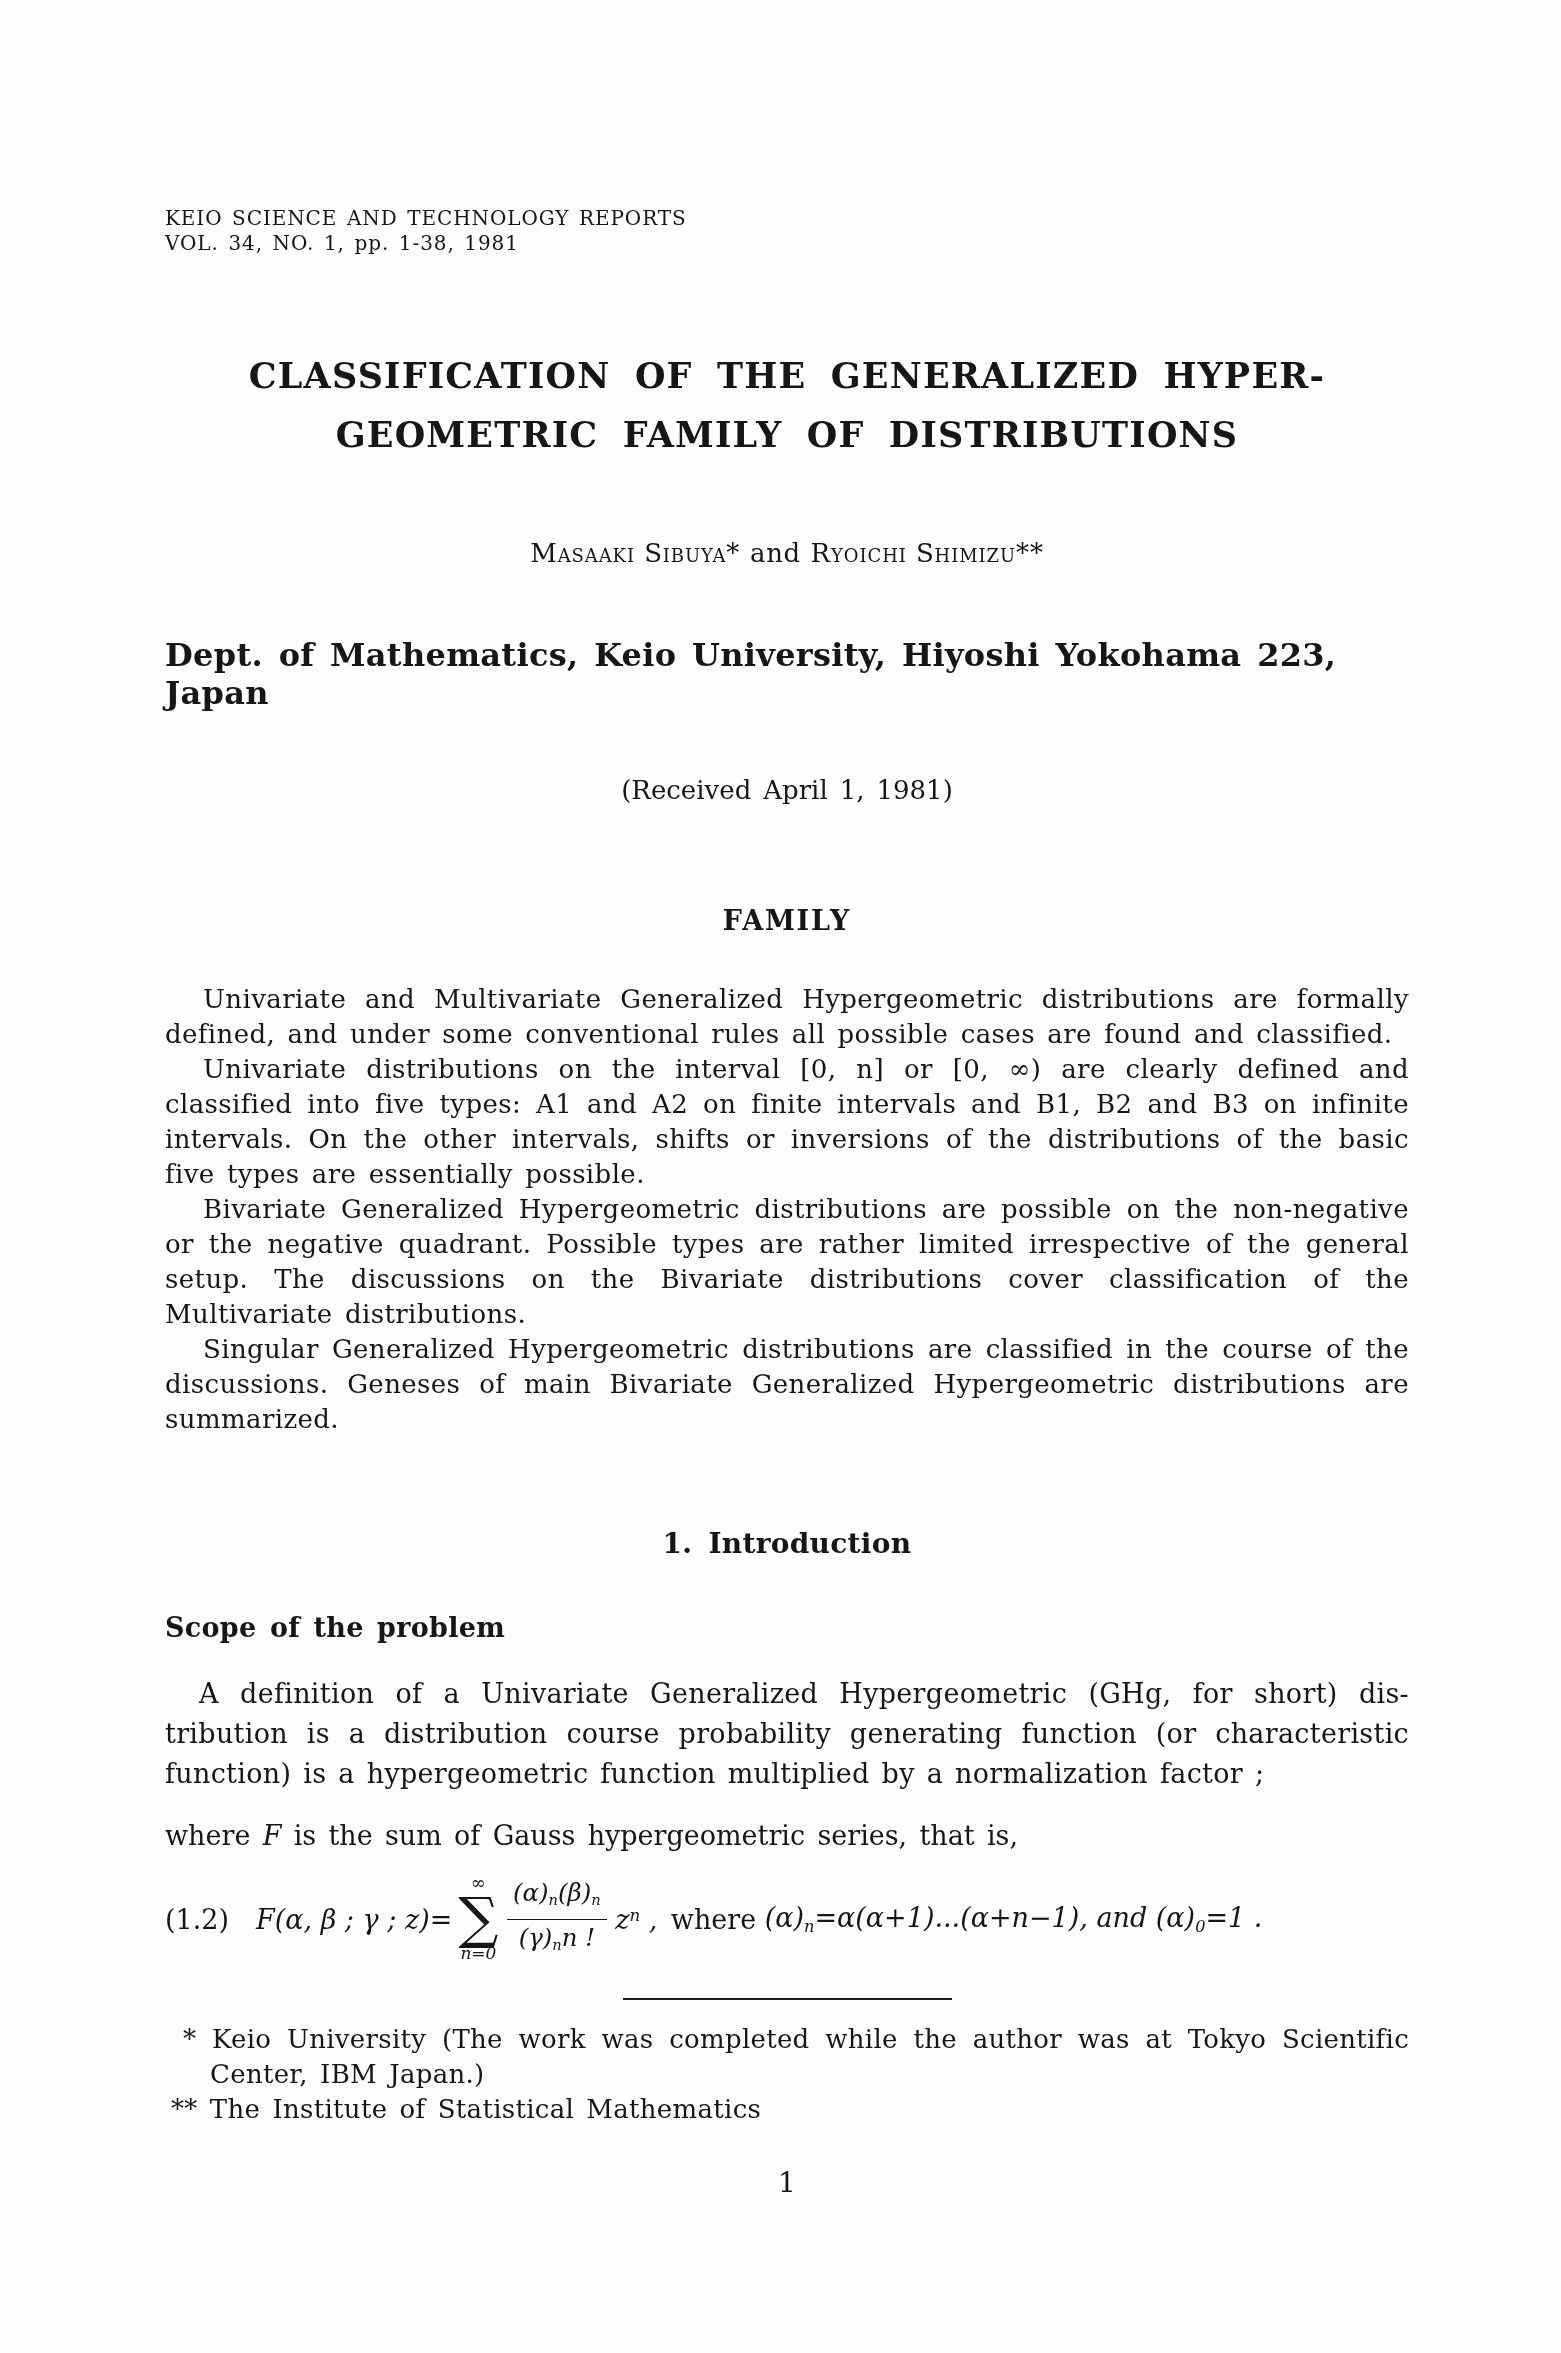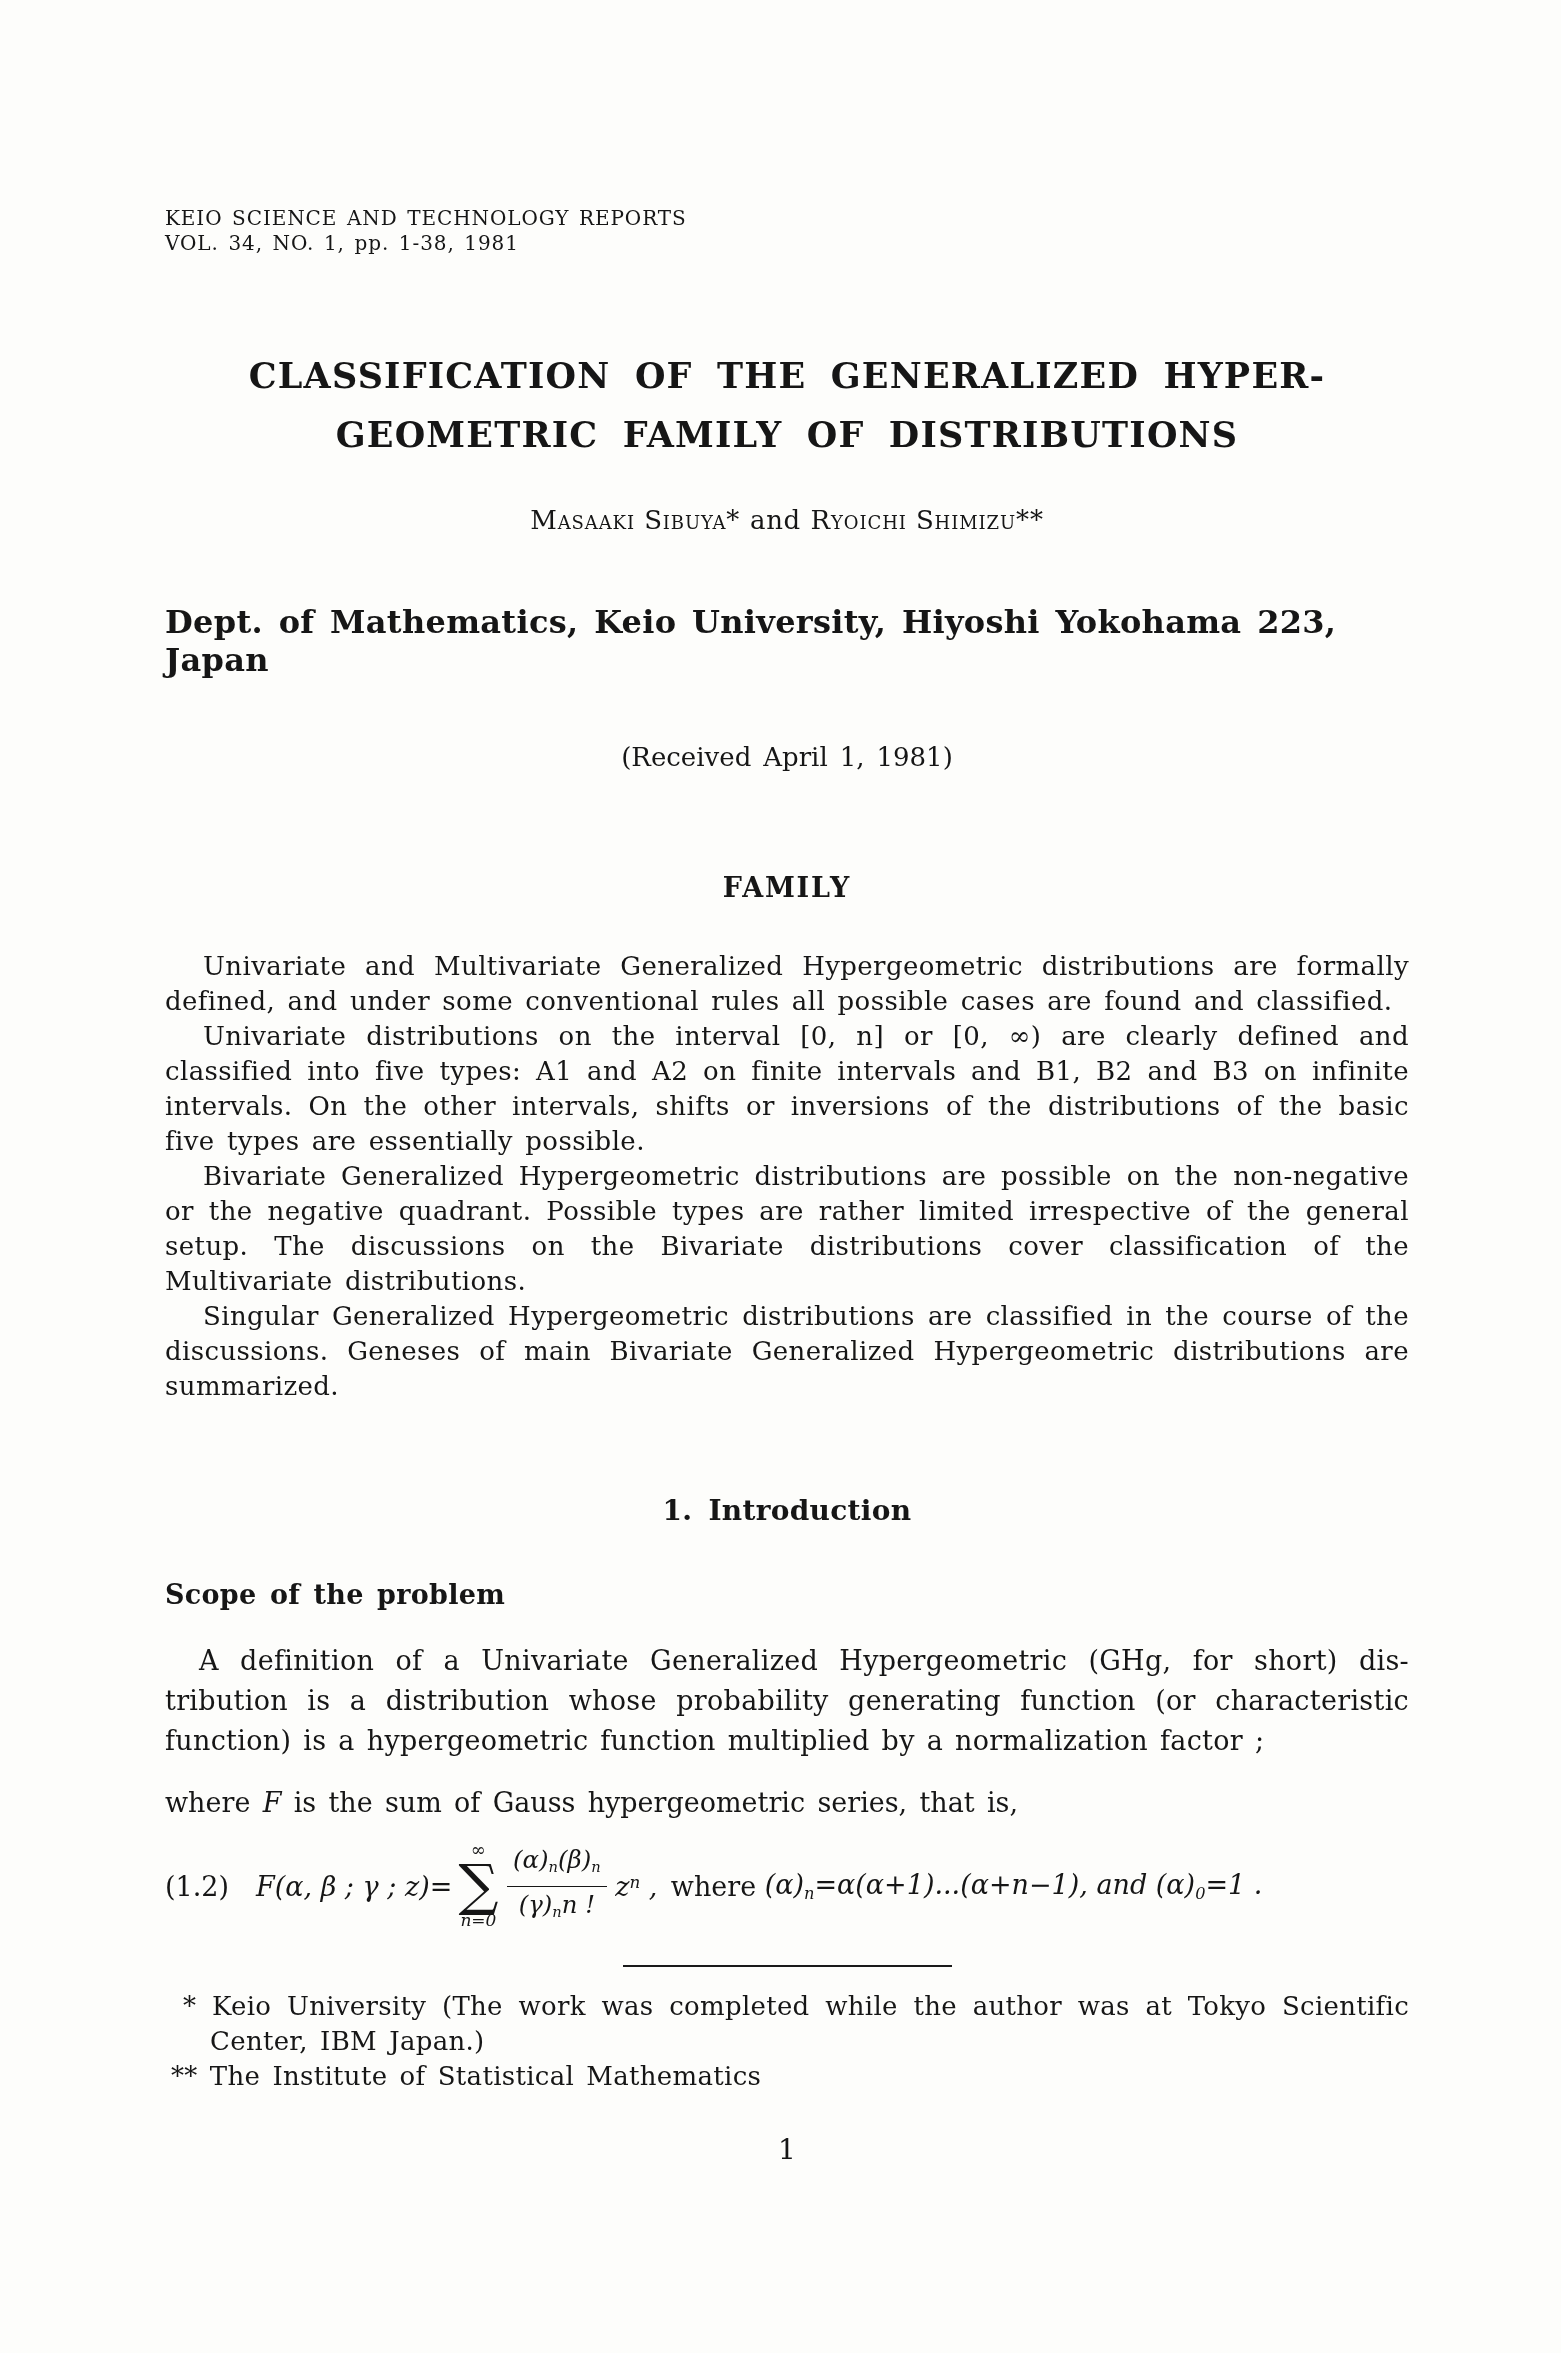--- a/index.html
+++ b/index.html
@@ -15,21 +15,21 @@
     box-sizing:border-box;
     width:1562px;height:2098px;
     padding:206px 153px 0 165px;
     position:relative;
   }
   
   .journal{font-size:20px;line-height:25px;letter-spacing:0.9px;word-spacing:2.4px;}
   
   .title{margin-top:90px;text-align:center;font-weight:bold;font-size:35px;line-height:59px;letter-spacing:1.2px;word-spacing:11px;}
   
-  .authors{margin-top:41px;text-align:center;font-size:26px;letter-spacing:0.6px;}
+  .authors{margin-top:74px;text-align:center;font-size:26px;letter-spacing:0.6px;}
   .authors .sc{font-variant:small-caps;letter-spacing:0.9px;}
   .authors .conj{margin:0 9.8px;}
   
   .affil{margin-top:68px;text-align:left;font-weight:bold;font-size:32px;word-spacing:4.3px;letter-spacing:0.3px;}
   
   .received{margin-top:63px;text-align:center;font-size:26px;word-spacing:3.7px;}
   
   .summary-head{margin-top:100px;text-align:center;font-weight:bold;font-size:27px;letter-spacing:1.8px;}
   .summary{margin-top:46px;}
   .summary p{margin:0;font-size:26px;line-height:35px;text-align:justify;text-indent:38px;letter-spacing:0.4px;word-spacing:3.7px;}
@@ -100,21 +100,21 @@
   </div>
 
   <div class="intro-head">
     <span class="no">1.</span><span>Introduction</span>
   </div>
 
   <div class="scope-head">Scope of the problem</div>
 
   <div class="intro">
     <span class="ln just ind">A definition of a Univariate Generalized Hypergeometric (GHg, for short) dis-</span>
-    <span class="ln just">tribution is a distribution whose probability generating function (or characteristic</span>
+    <span class="ln just">tribution is a distribution course probability generating function (or characteristic</span>
     <span class="ln">function) is a hypergeometric function multiplied by a normalization factor ;</span>
   </div>
 
 
   <div class="where-line">
     <span>where</span>
     <span class="math">F</span>
     <span>is the sum of Gauss hypergeometric series, that is,</span>
   </div>
 

